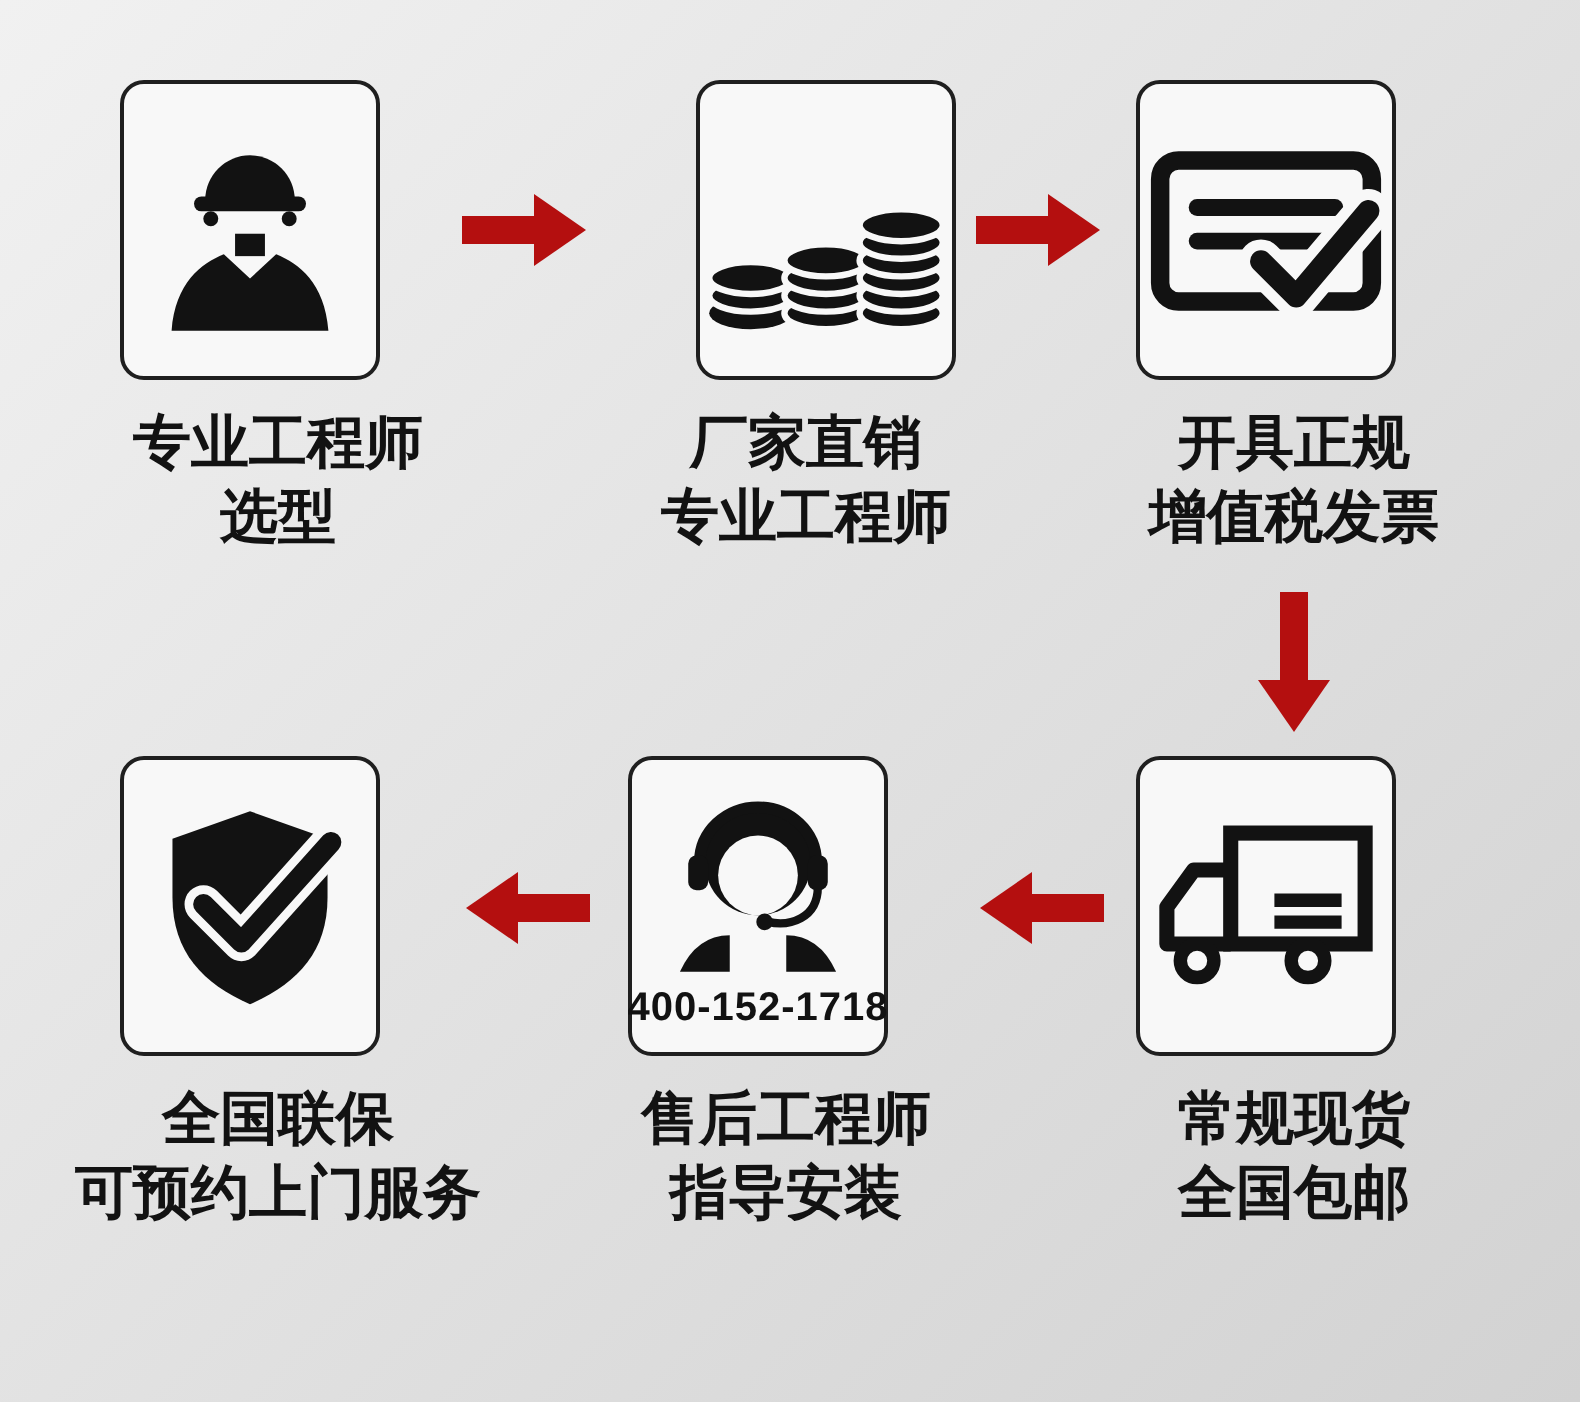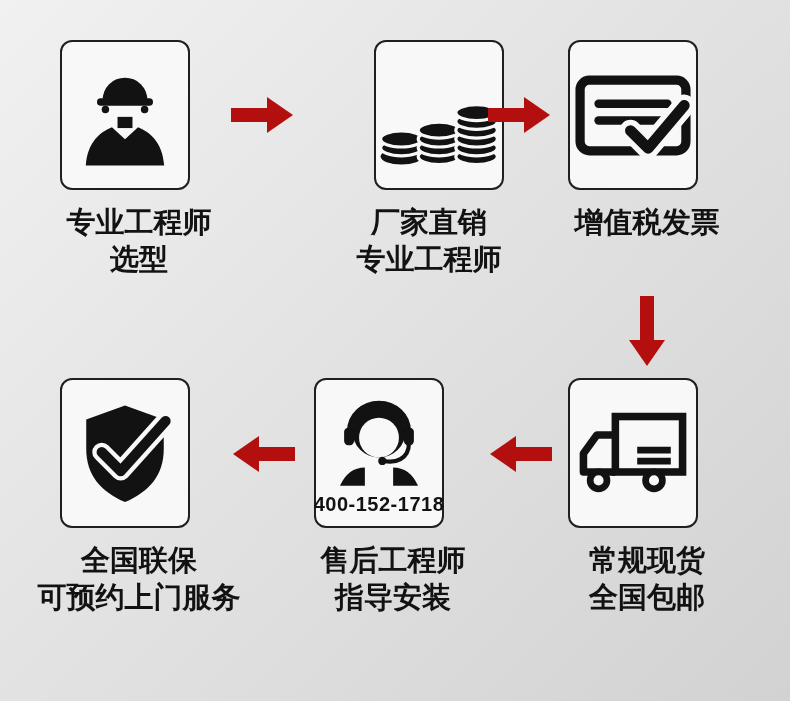--- a/index.html
+++ b/index.html
@@ -41,21 +41,21 @@
   }
   .phone{
     margin-top:2px;
     color:var(--ink);
     font-size:20px;font-weight:700;
     letter-spacing:0.5px;
     white-space:nowrap;
   }
   
   .pos-a{left:60px;top:40px;}
-  .pos-b{left:326px;top:40px;padding-left:48px;}
+  .pos-b{left:300px;top:40px;padding-left:48px;}
   .pos-c{left:568px;top:40px;}
   .pos-d{left:568px;top:378px;}
   .pos-e{left:314px;top:378px;}
   .pos-f{left:60px;top:378px;text-decoration:underline;}
   
   .arrow{position:absolute;color:var(--accent);}
   .arrow svg{display:block;}
   .ar1{left:231px;top:95px;}
   .ar2{left:488px;top:95px;}
   .ar3{left:627px;top:296px;}
@@ -121,20 +121,21 @@
     <div class="box">
       <svg class="icon" width="126" height="101" viewBox="0 0 150 120">
         <rect class="stroke" x="12" y="18" width="126" height="84" rx="11" stroke-width="11"></rect>
         <line class="stroke" x1="34" y1="46" x2="116" y2="46" stroke-width="10" stroke-linecap="round"></line>
         <line class="stroke" x1="34" y1="66" x2="112" y2="66" stroke-width="10" stroke-linecap="round"></line>
         <path class="cut" d="M72 78 L93 99 L136 48" stroke-width="26" stroke-linecap="round" stroke-linejoin="round"></path>
         <path class="stroke" d="M72 78 L93 99 L136 48" stroke-width="13" stroke-linecap="round" stroke-linejoin="round"></path>
       </svg>
     </div>
     <div class="caption">
+      <div>开具正规</div>
       <div>增值税发票</div>
     </div>
   </div>
 
   <div class="station pos-d">
     <div class="box">
       <svg class="icon" width="126" height="101" viewBox="0 0 150 120">
         <rect class="stroke" x="54" y="16" width="80" height="66" stroke-width="9"></rect>
         <line class="stroke" x1="80" y1="56" x2="120" y2="56" stroke-width="8"></line>
         <line class="stroke" x1="80" y1="69" x2="120" y2="69" stroke-width="8"></line>

